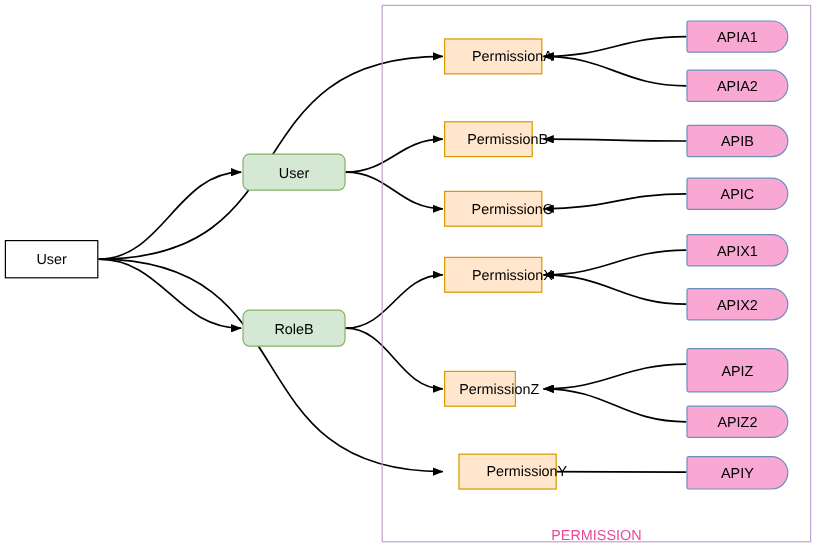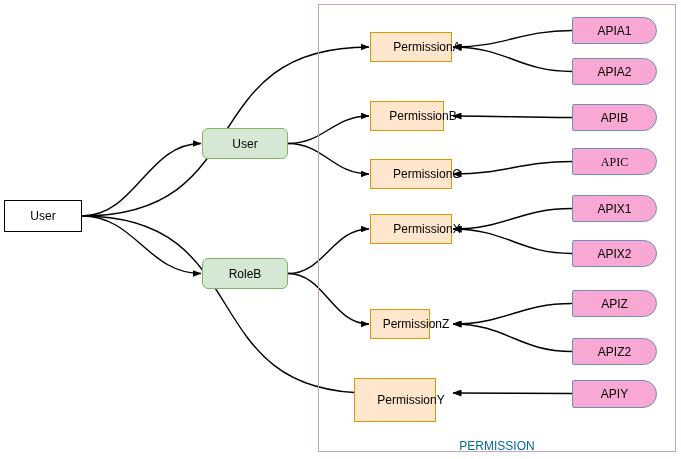--- a/index.html
+++ b/index.html
@@ -60,21 +60,21 @@
   .group-container {
     position: absolute;
     box-sizing: border-box;
     border: 1px solid #c3a2d0;
     background: transparent;
     z-index: 1;
   }
   .group-label {
     position: absolute;
     font-size: 12px;
-    color: #0369a1;
+    color: #ec4899;
     white-space: nowrap;
     z-index: 2;
     text-align: center;
   }
 </style>
 </head>
 <body>
 
 <div id="canvas">
 
@@ -126,42 +126,42 @@
       </div>
       <div class="node node-permission" style="left: 370px; top: 159px; width: 82px; height: 30px;">
         <span>PermissionC</span>
       </div>
       <div class="node node-permission" style="left: 370px; top: 214px; width: 82px; height: 30px; justify-content: center;">
         <span>PermissionX</span>
       </div>
       <div class="node node-permission" style="left: 370px; top: 309px; width: 60px; height: 30px;">
         <span>PermissionZ</span>
       </div>
-      <div class="node node-permission" style="left: 354px; top: 378px; width: 82px; height: 44px;">
+      <div class="node node-permission" style="left: 382px; top: 378px; width: 82px; height: 30px;">
         <span>PermissionY</span>
       </div>
       <div class="node node-api" style="left: 572px; top: 17px; width: 85px; height: 27px;">
         <span>APIA1</span>
       </div>
       <div class="node node-api" style="left: 572px; top: 58px; width: 85px; height: 27px;">
         <span>APIA2</span>
       </div>
       <div class="node node-api" style="left: 572px; top: 104px; width: 85px; height: 27px;">
         <span>APIB</span>
       </div>
-      <div class="node node-api" style="left: 572px; top: 148px; width: 85px; height: 27px; font-family: Liberation Serif, serif;">
+      <div class="node node-api" style="left: 572px; top: 148px; width: 85px; height: 27px;">
         <span>APIC</span>
       </div>
       <div class="node node-api" style="left: 572px; top: 195px; width: 85px; height: 27px; align-items: center;">
         <span>APIX1</span>
       </div>
       <div class="node node-api" style="left: 572px; top: 240px; width: 85px; height: 27px;">
         <span>APIX2</span>
       </div>
-      <div class="node node-api" style="left: 572px; top: 290px; width: 85px; height: 27px;">
+      <div class="node node-api" style="left: 572px; top: 290px; width: 85px; height: 37px;">
         <span>APIZ</span>
       </div>
       <div class="node node-api" style="left: 572px; top: 338px; width: 85px; height: 27px;">
         <span>APIZ2</span>
       </div>
       <div class="node node-api" style="left: 572px; top: 380px; width: 85px; height: 28px;">
         <span>APIY</span>
       </div>
     </div>
 

